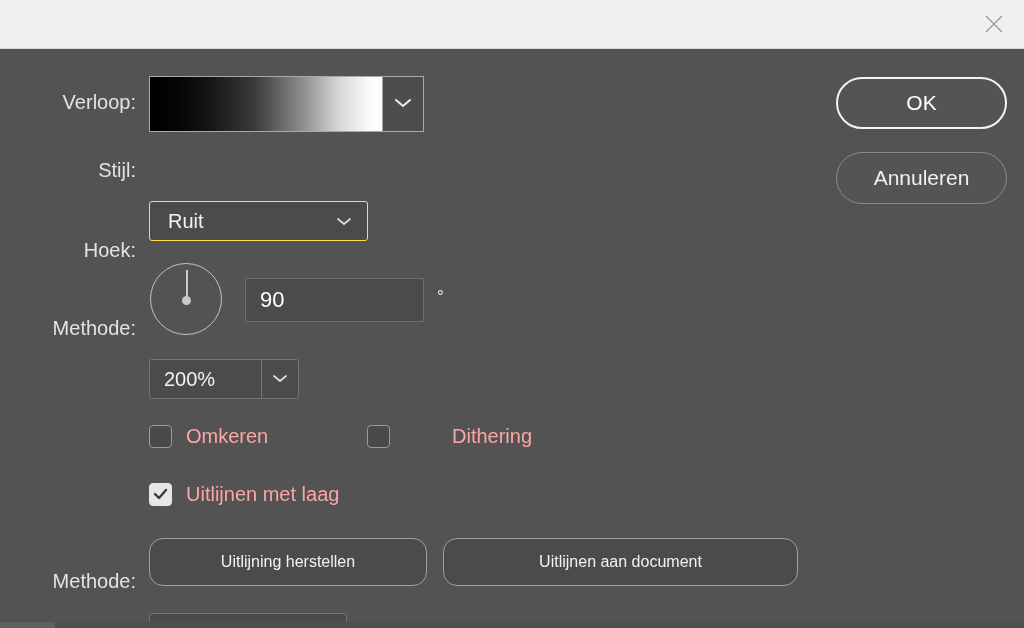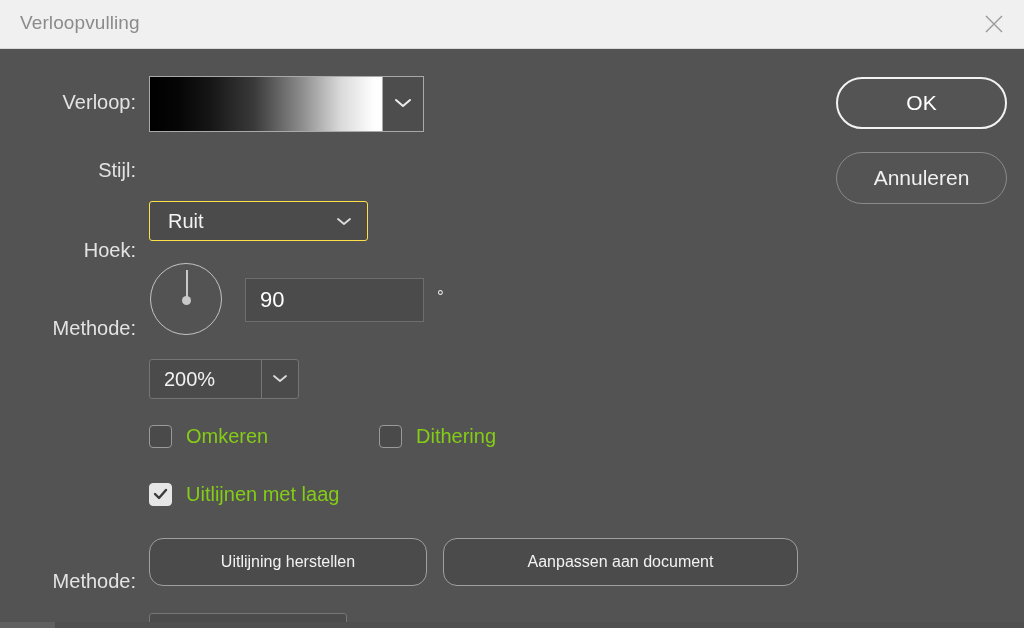--- a/index.html
+++ b/index.html
@@ -232,21 +232,21 @@
     justify-content: center;
   }
 
   
   .check-row {
     position: absolute;
     display: flex;
     align-items: center;
   }
   .cb-omkeren   { left: 149px; top: 376px; }
-  .cb-dithering { left: 379px; top: 376px; }
+  .cb-dithering { left: 367px; top: 376px; gap: 48px; }
   .cb-uitlijnen { left: 149px; top: 434px; }
 
   .cbox {
     width: 23px;
     height: 23px;
     box-sizing: border-box;
     border: 1px solid #9a9a9a;
     border-radius: 4px;
     background: #4a4a4a;
     flex: none;
@@ -257,21 +257,21 @@
   .cbox.checked {
     background: #e6e6e6;
     border-color: #e6e6e6;
   }
   .cbox .tick { display: none; }
   .cbox.checked .tick { display: block; }
 
   .check-row .cb-label {
     margin-left: 14px;
     font-size: 20px;
-    color: #84cc16;
+    color: #fca5a5;
     white-space: nowrap;
   }
 
   
   .act-btn {
     position: absolute;
     box-sizing: border-box;
     border: 1px solid #a0a0a0;
     border-radius: 14px;
     background: #4b4b4b;
@@ -358,21 +358,20 @@
     height: 6px;
     background: #606060;
   }
 </style>
 </head>
 <body>
 
 <div class="dialog">
 
   <div class="titlebar">
-    <div class="titlebar-text">Verloopvulling</div>
     <div class="close-btn">
       <span>
         <svg width="22" height="22" viewBox="0 0 22 22">
           <path d="M3 3 L19 19 M19 3 L3 19" stroke="#9a9a9a" stroke-width="1.4" fill="none"></path>
         </svg>
       </span>
     </div>
   </div>
 
   <div class="body">
@@ -443,21 +442,21 @@
         <span class="tick">
           <svg width="15" height="12" viewBox="0 0 15 12">
             <path d="M2 6 L6 10 L13 2" stroke="#3a3a3a" stroke-width="2.4" fill="none" stroke-linecap="round" stroke-linejoin="round"></path>
           </svg>
         </span>
       </span>
       <span class="cb-label">Uitlijnen met laag</span>
     </div>
 
     <div class="act-btn btn-herstellen">Uitlijning herstellen</div>
-    <div class="act-btn btn-aanpassen">Aanpassen aan document</div>
+    <div class="act-btn btn-aanpassen">Uitlijnen aan document</div>
 
     <div class="label lbl-methode">Methode:</div>
     <div class="method-select">
       <span class="value">Perceptueel</span>
       <span class="chev-wrap">
         <span class="chev">
           <svg width="18" height="11" viewBox="0 0 18 11">
             <path d="M3 3 L9 8 L15 3" stroke="#dcdcdc" stroke-width="1.8" fill="none" stroke-linecap="round" stroke-linejoin="round"></path>
           </svg>
         </span>

